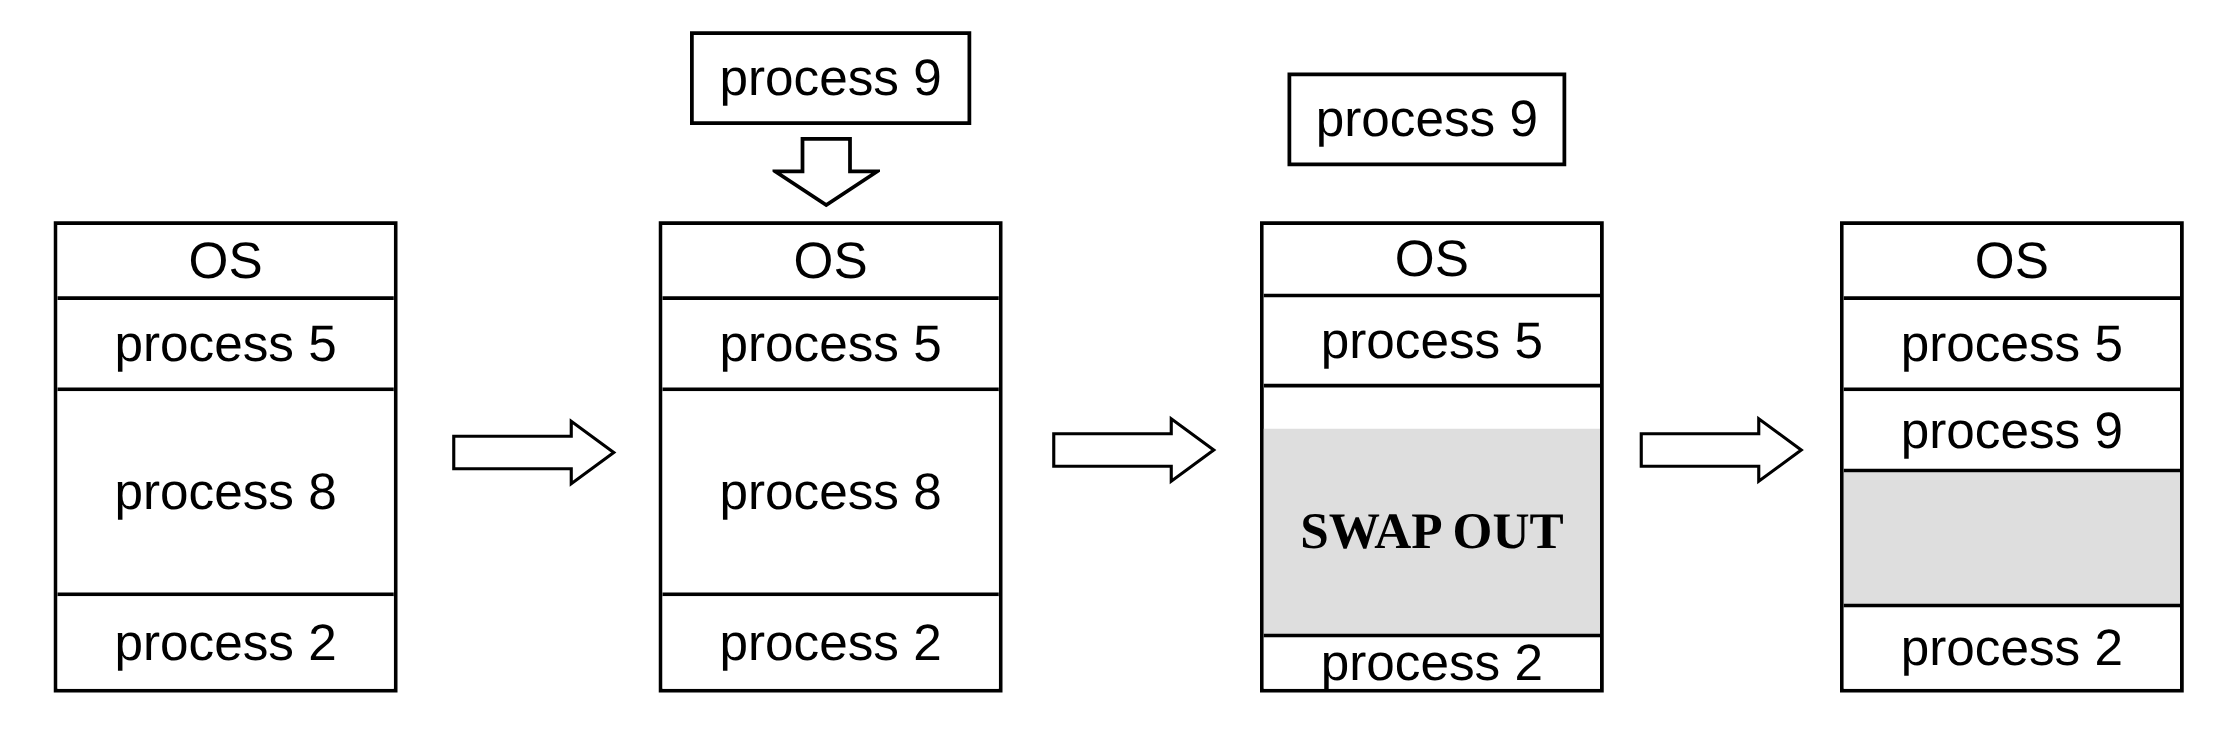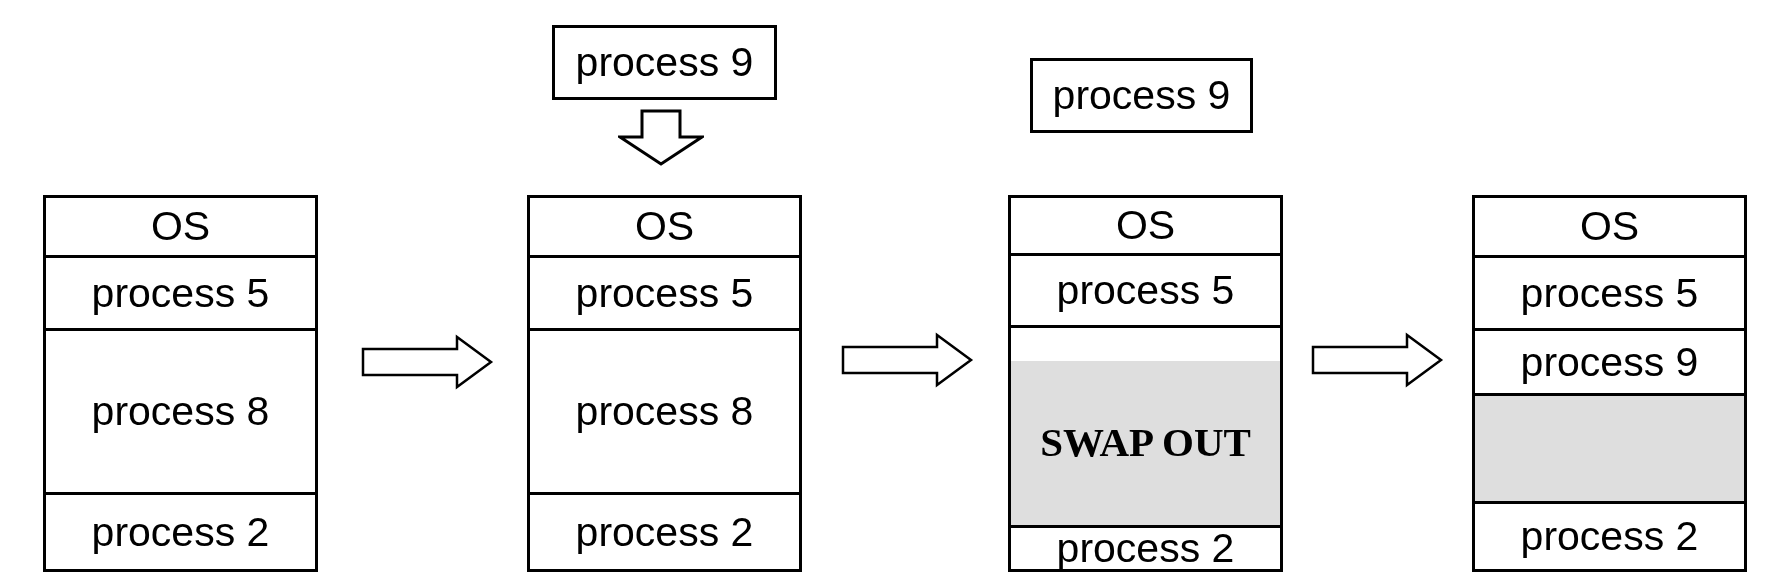--- a/index.html
+++ b/index.html
@@ -12,21 +12,21 @@
     position:relative;
     width:1780px;height:586px;
     background:var(--bg);
     font-family:"Liberation Sans", sans-serif;
     color:#000;
     overflow:hidden;
   }
   
   .mem-col{
     position:absolute;
-    top:195px;
+    top:177px;
     width:275px;height:377px;
     border:3px solid var(--line);
     background:#fff;
     box-sizing:border-box;
     display:flex;flex-direction:column;
   }
   .mem-row{
     box-sizing:border-box;
     border-bottom:3px solid var(--line);
     display:flex;align-items:center;justify-content:center;

